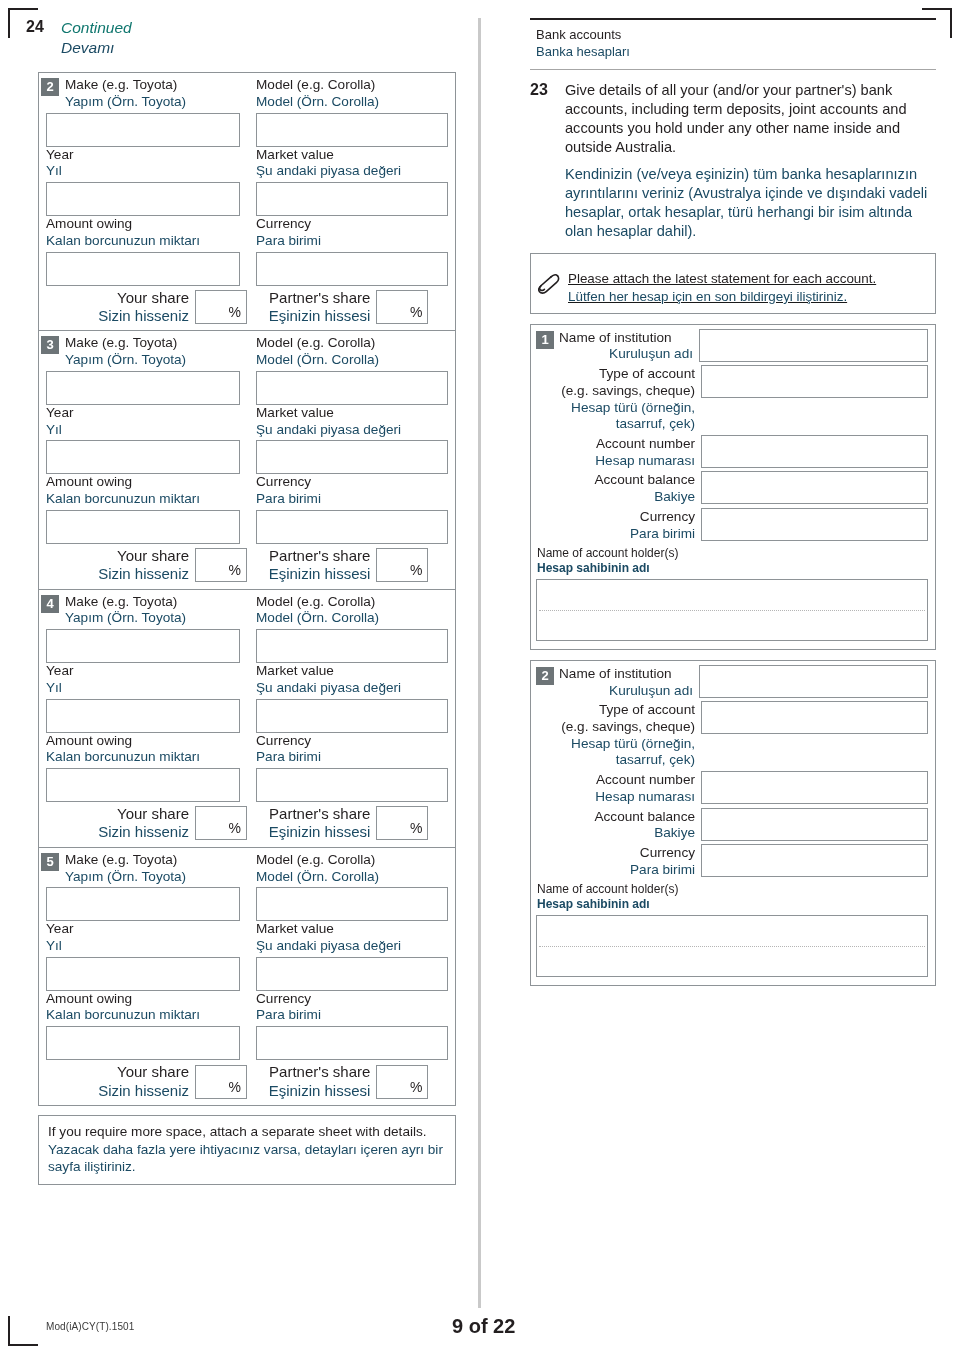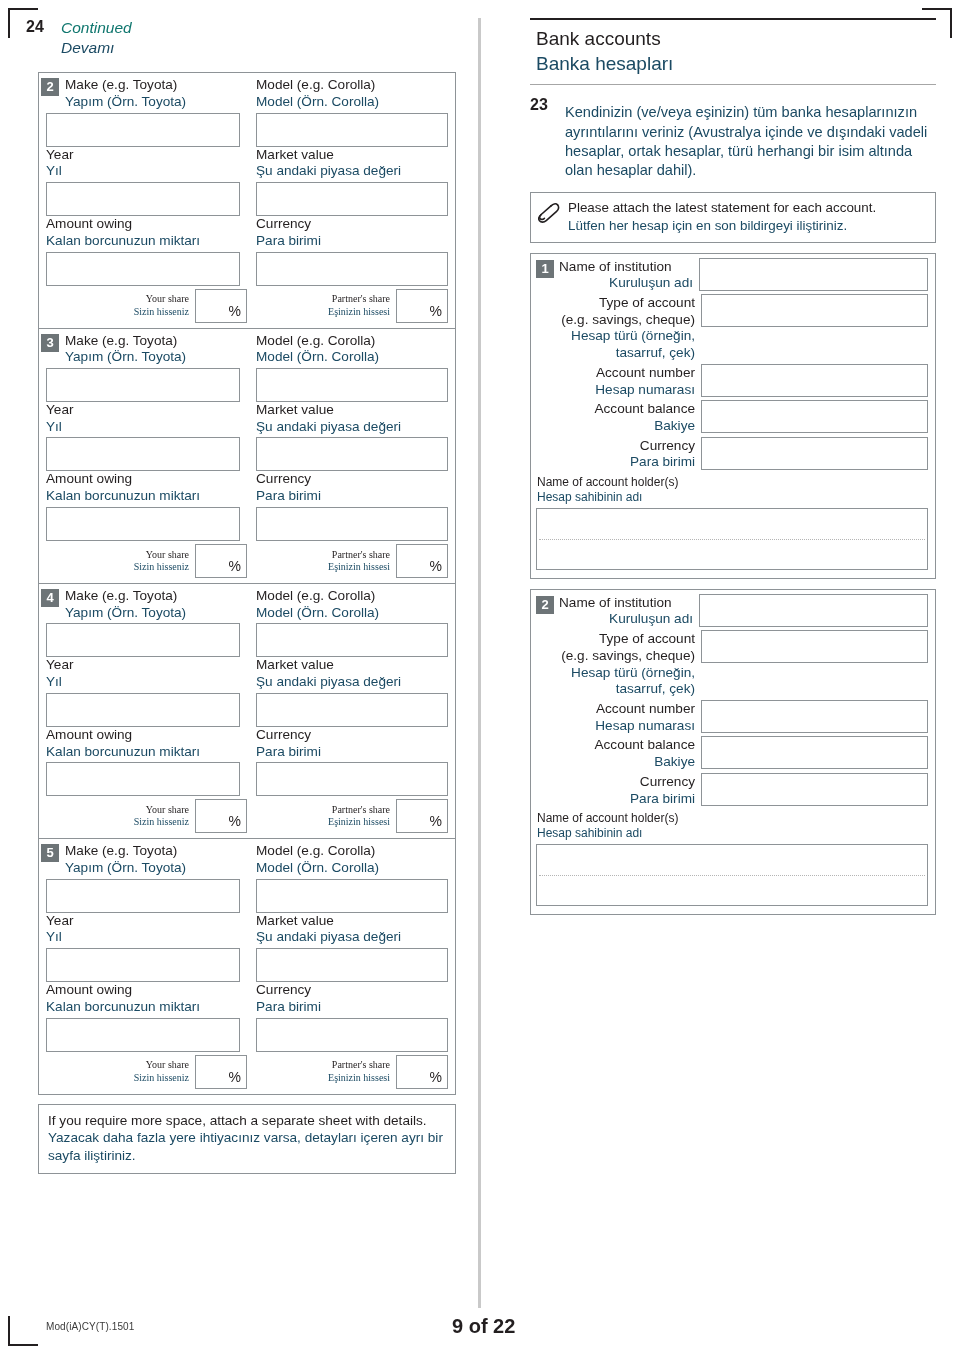--- a/index.html
+++ b/index.html
@@ -62,22 +62,22 @@
     width:18px; height:18px; background:#6d7477; color:#fff;
     font-size:13px; font-weight:bold; text-align:center; line-height:18px;
     flex:0 0 18px; margin-left:2px; margin-top:1px;
   }
   .veh-head .hleft { width:calc(50% - 20px); padding-left:6px; }
   .veh-head .hright { width:50%; padding-left:9px; }
 
   
   .share-row { display:flex; padding:3px 7px 5px 7px; align-items:center; }
   .share-cell { width:50%; display:flex; align-items:center; justify-content:flex-end; gap:6px; }
-  .share-cell.right { padding-left:2px; }
-  .share-lbl { text-align:right; font-size:10px; line-height:1.23;font-family:Liberation Serif, serif; }
+  .share-cell.right { padding-left:2px;justify-content:center; }
+  .share-lbl { text-align:right; font-size:15px; line-height:1.23; }
   .share-lbl .en { color:#231f20; display:block; white-space:nowrap; }
   .share-lbl .tr { color:#1b4a63; display:block; white-space:nowrap; }
   .pct-box {
     border:1px solid #8e9397; width:52px; height:34px; position:relative; background:#fff;
   }
   .pct-box span { position:absolute; right:5px; bottom:3px; font-size:14px; color:#231f20; }
 
   
   .note-box {
     border:1px solid #8e9397; margin-left:12px; width:418px;
@@ -95,33 +95,33 @@
     position:absolute; left:452px; bottom:16px;
     font-size:20px; font-weight:bold; color:#231f20;
   }
 
   
   .right-col { position:absolute; left:530px; top:18px; width:406px; }
 
   .rule-top { border-top:2px solid #231f20; width:406px; }
   .rule-bot { border-top:1px solid #a6a6a6; width:406px; margin-top:4px; }
 
-  .sect-title { padding:7px 0 4px 6px; font-size:19px; line-height:1.30; }
+  .sect-title { padding:7px 0 4px 6px; font-size:13px; line-height:1.30; }
   .sect-title .en { color:#231f20; display:block; }
   .sect-title .tr { color:#1b4a63; display:block; }
 
   .q23 { display:flex; gap:13px; margin-top:11px; }
   .q23 .num { font-weight:bold; font-size:16px; width:22px; color:#231f20; flex:0 0 22px;}
   .q23 .body { font-size:14.6px; line-height:1.315; width:366px; }
   .q23 .body .en { color:#231f20; display:block; }
   .q23 .body .tr { color:#1b4a63; display:block; margin-top:7px; }
 
   .clip-box {
     border:1px solid #8e9397; width:406px; margin-top:12px;
-    display:flex; align-items:flex-start; padding:6px 8px 7px 7px; gap:6px;
+    display:flex; align-items:flex-start; padding:16px 8px 7px 7px; gap:6px;text-decoration:underline;
   }
   .clip-box .txt { font-size:13.4px; line-height:1.32; }
   .clip-box .txt .en { color:#231f20; display:block; }
   .clip-box .txt .tr { color:#1b4a63; display:block; }
   .clip-icon { flex:0 0 24px; width:24px; height:28px; margin-top:1px; }
 
   
   .acct-block {
     border:1px solid #8e9397; width:406px; margin-top:10px;
     padding:4px 7px 8px 5px;
@@ -131,21 +131,21 @@
     text-align:right; font-size:13.6px; line-height:1.23;
     flex:0 0 165px; width:165px; padding-right:6px; padding-top:1px;
   }
   .acct-label.with-marker { flex:0 0 145px; width:145px; }
   .acct-label .en { color:#231f20; display:block; }
   .acct-label .tr { color:#1b4a63; display:block; }
   .acct-field { flex:1; border:1px solid #8e9397; height:33px; background:#fff; }
 
   .holder-lbl { font-size:12px; line-height:1.23; padding-left:1px; margin-top:4px; }
   .holder-lbl .en { color:#231f20; display:block; }
-  .holder-lbl .tr { color:#1b4a63; display:block; }
+  .holder-lbl .tr { color:#1b4a63; display:block;font-weight:bold; }
   .holder-box {
     border:1px solid #8e9397; height:62px; margin-top:3px; background:#fff;
     position:relative;
   }
   .holder-box:after {
     content:""; position:absolute; left:2px; right:2px; top:50%;
     border-top:1px dotted #b5b5b5;
   }
   .acct-head-row { display:flex; align-items:flex-start; margin-bottom:2px; }
   .acct-head-row .marker { margin-left:0; margin-top:2px; }
@@ -508,20 +508,21 @@
     <div class="rule-top"></div>
     <div class="sect-title">
       <span class="en">Bank accounts</span>
       <span class="tr">Banka hesapları</span>
     </div>
     <div class="rule-bot"></div>
 
     <div class="q23">
       <div class="num">23</div>
       <div class="body">
+        <span class="en">Give details of all your (and/or your partner's) bank accounts, including term deposits, joint accounts and accounts you hold under any other name inside and outside Australia.</span>
         <span class="tr">Kendinizin (ve/veya eşinizin) tüm banka hesaplarınızın ayrıntılarını veriniz (Avustralya içinde ve dışındaki vadeli hesaplar, ortak hesaplar, türü herhangi bir isim altında olan hesaplar dahil).</span>
       </div>
     </div>
 
     <div class="clip-box">
       <span class="clip-icon">
         <svg viewBox="0 0 24 28" width="24" height="28" aria-hidden="true">
           <g fill="none" stroke="#231f20" stroke-width="1.6" stroke-linecap="round">
             <path d="M19.5 4.8 C21.2 6.8 20.9 9.5 18.6 11.4 L8.2 20.6 C5.9 22.6 2.9 22.5 1.5 20.7 C0.2 19 0.9 16.5 3.2 14.5 L13.0 5.9"></path>
             <path d="M13.0 5.9 C14.9 4.2 17.8 2.9 19.5 4.8"></path>

